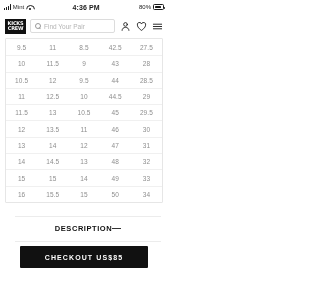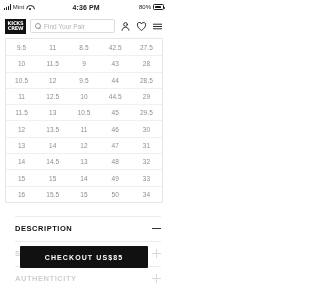--- a/index.html
+++ b/index.html
@@ -78,21 +78,21 @@
   .trow + .trow{ border-top:1px solid #f0f0f0; }
   .tcell{
     flex:1; text-align:center;
     font-size:6.5px; color:#8e8e8e; letter-spacing:.1px;
     font-family:"Liberation Sans", sans-serif;
   }
 
   
   .sections{ padding:0 7px; margin-top:13px; }
   .sec{
-    height:25px; display:flex; align-items:center; justify-content:space-between;
+    height:25px; display:flex; align-items:center; justify-content:center;
     border-top:1px solid #ececec;
     margin-left:8px;
   }
   .sec:first-child{ border-top:1px solid #ececec; }
   .sec-title{
     font-size:7.5px; font-weight:bold; color:#111;
     letter-spacing:.55px; font-family:"Liberation Sans", sans-serif;
   }
   .sec-title.faint{ color:#cfcfcf; font-weight:bold; }
   .sign{ width:9px; height:9px; position:relative; flex:none; }
@@ -249,24 +249,17 @@
           <i class="h"></i>
         </div>
       </div>
       <div class="sec">
         <div class="sec-title faint">SHIPPING</div>
         <div class="sign light">
           <i class="h"></i>
           <i class="v"></i>
         </div>
       </div>
-      <div class="sec">
-        <div class="sec-title faint">AUTHENTICITY</div>
-        <div class="sign light">
-          <i class="h"></i>
-          <i class="v"></i>
-        </div>
-      </div>
     </div>
 
   <div class="checkout">CHECKOUT US$85</div>
 
 </div>
 
 </body></html>

